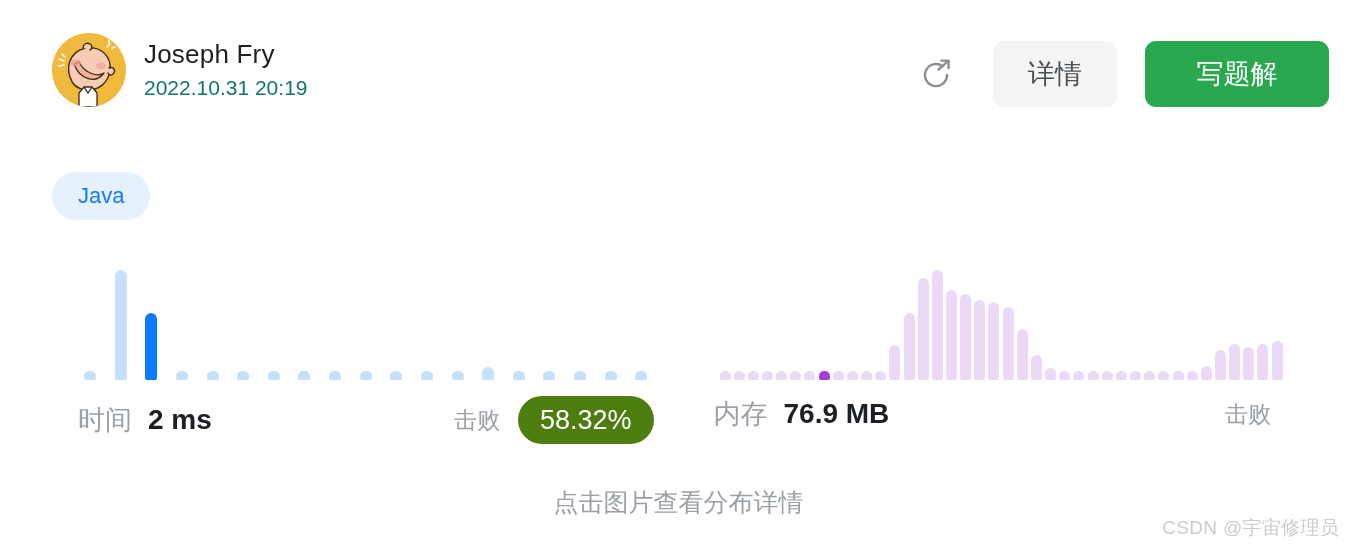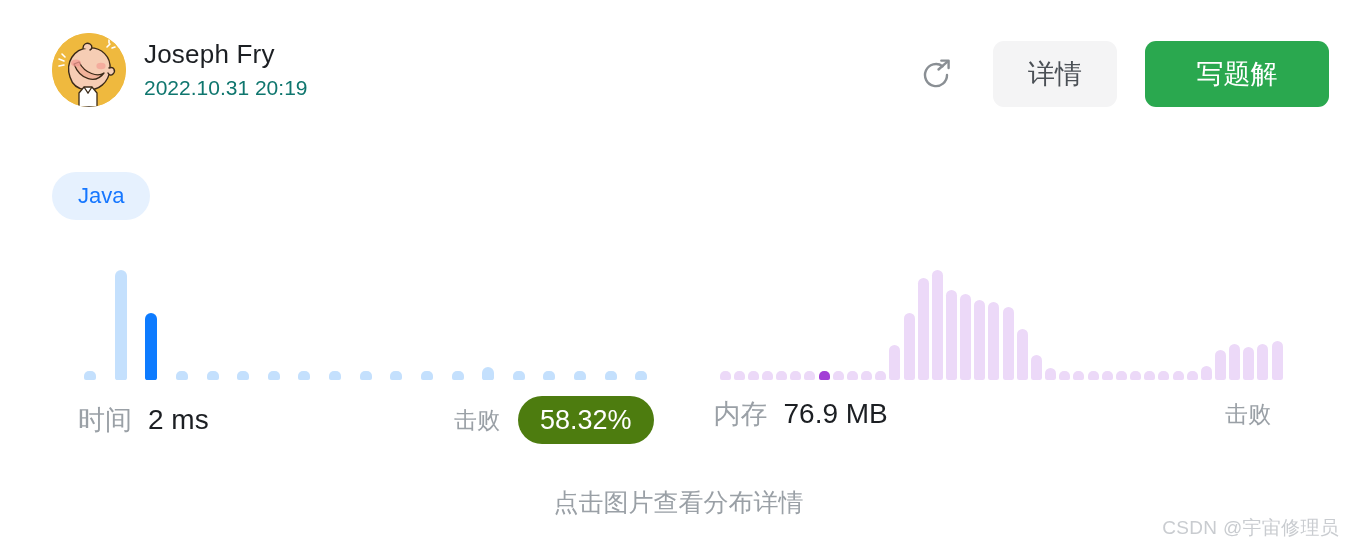--- a/index.html
+++ b/index.html
@@ -161,21 +161,21 @@
     box-sizing: border-box;
   }
   .stat-label {
     font-size: 27px;
     color: #9aa0a6;
   }
   .stat-value {
     font-size: 28px;
     color: #1c1f23;
     margin-left: 16px;
-    font-weight: 400;
+    font-weight: 700;
   }
   .stat-spacer { flex: 1 1 auto; }
   .beat-label {
     font-size: 23px;
     color: #9aa0a6;
     margin-right: 18px;
   }
   .pill {
     color: #ffffff;
     font-size: 27px;

